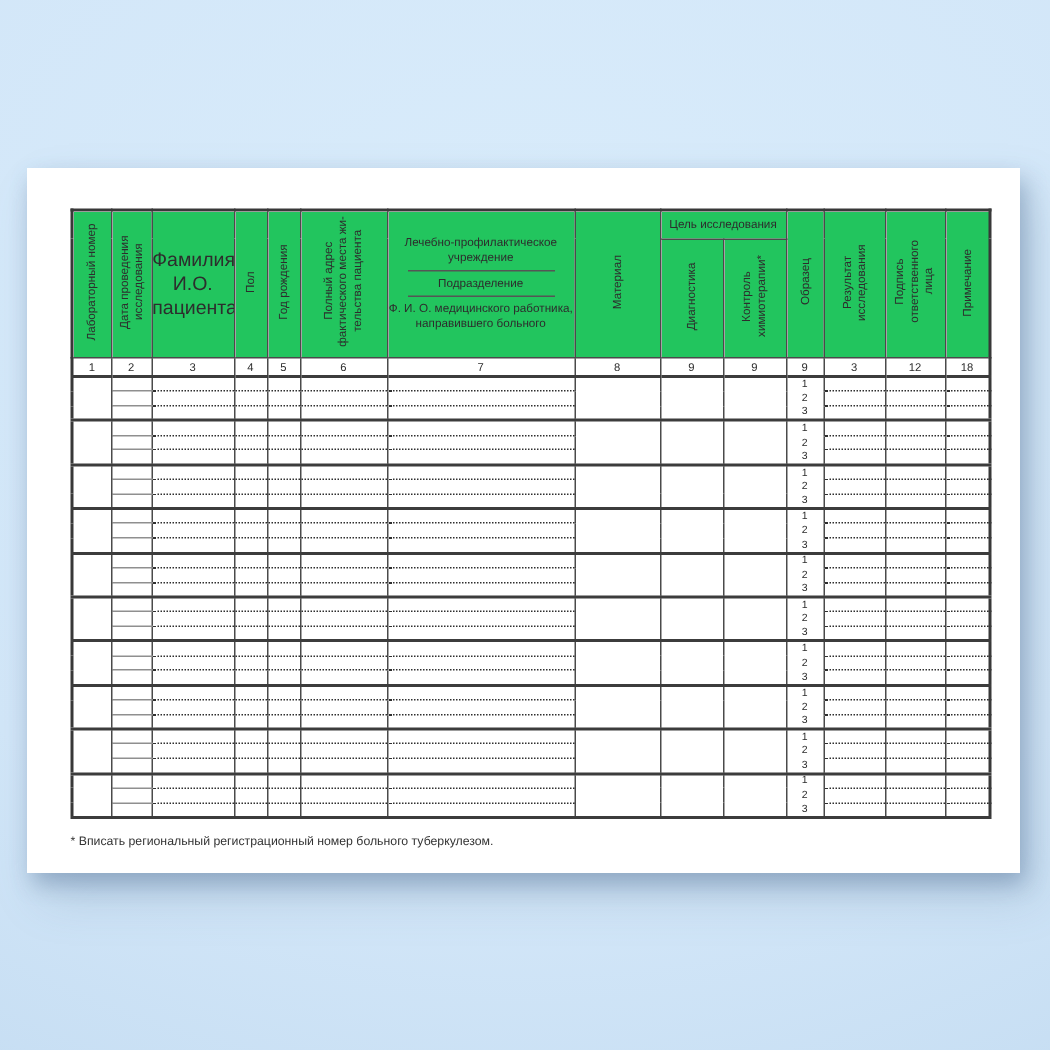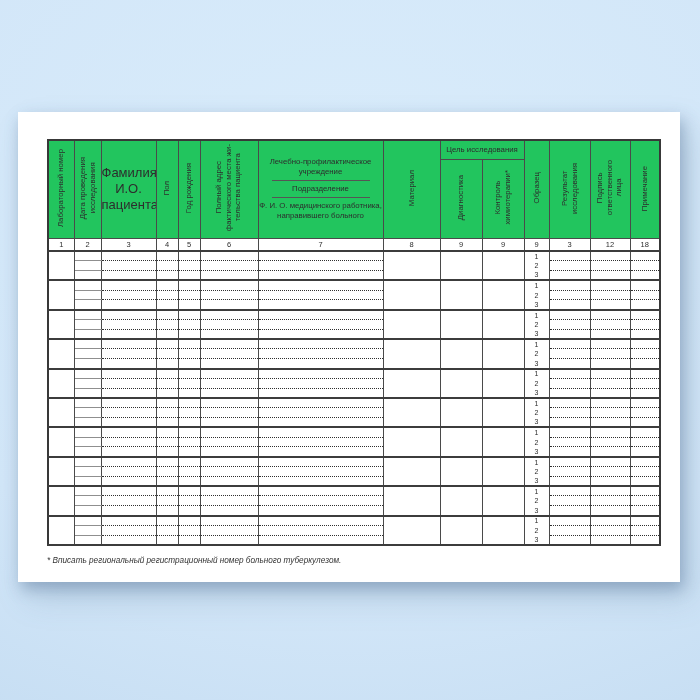--- a/index.html
+++ b/index.html
@@ -56,21 +56,21 @@
 
   tbody.data-row { border-bottom: 2px solid #3c3c3c; }
   tbody.data-row tr { height: 9.8px; }
   tbody.data-row td { border-top: none; border-bottom: none; }
   tbody.data-row td.specimen-num { font-size: 7px; line-height: 1; color: #2d2d2d; }
   tbody.data-row tr.has-line td.date-cell { border-bottom: 1px solid #8f8f8f; }
   tbody.data-row tr.has-line td.dot { border-bottom: 1.5px dotted #2f2f2f; }
 
   .footnote {
     position: absolute; left: 29px; top: 444px;
-    font-size: 8.2px; color: #333; font-style: italic;
+    font-size: 8.2px; color: #333;
   }
 </style>
 </head>
 <body>
 
 <div class="page">
 
   <table class="journal" id="journal-table">
     <colgroup>
       <col class="w1">

